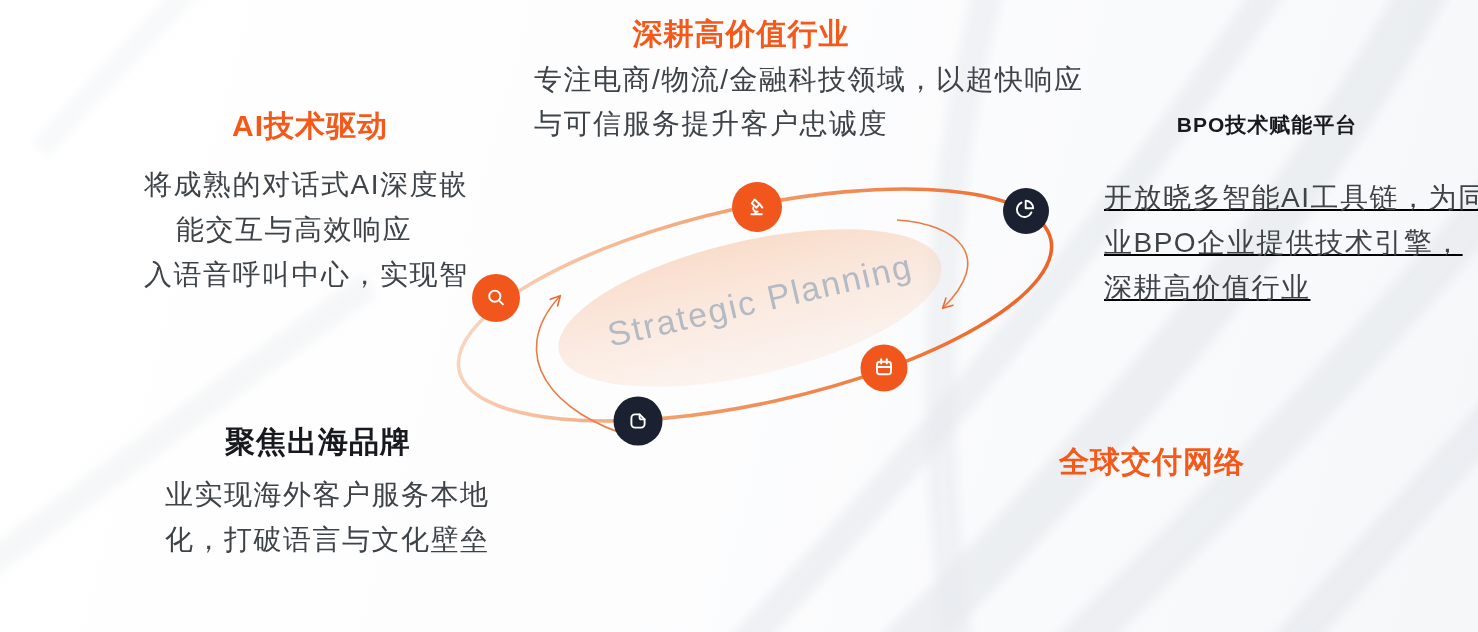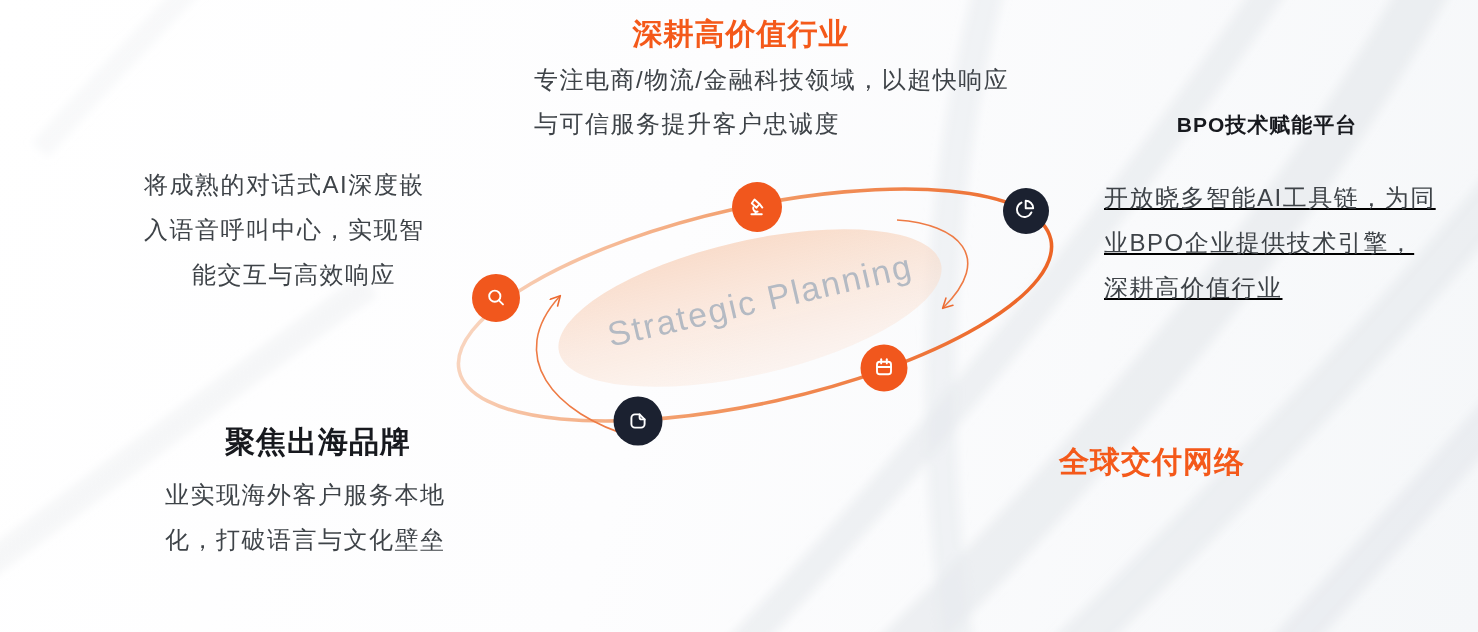--- a/index.html
+++ b/index.html
@@ -18,21 +18,21 @@
   .heading{
     margin:8px;
     font-size:30px;font-weight:700;line-height:1.2;
     letter-spacing:1px;white-space:nowrap;
   }
   .heading.center{text-align:center;}
   .orange{color:#F4591A;}
   .dark{color:#17191E;}
   .line{
     margin:0;
-    font-size:24px;line-height:45px;
+    font-size:28px;line-height:45px;
     letter-spacing:1.5px;color:#3E4348;
     white-space:nowrap;font-weight:400;
   }
   
   .block-top-h{left:513px;top:8px;width:440px;}
   .block-top-p{left:534px;top:58px;}
   .block-top-p .line{line-height:44px;}
   
   .block-left-h{left:152px;top:100px;width:300px;}
   .block-left-p{left:104px;top:162px;width:300px;margin-left:40px;}
@@ -149,24 +149,25 @@
       </g>
     </g>
   </svg>
 
   <h2 class="block heading center orange block-top-h">深耕高价值行业</h2>
   <div class="block block-top-p">
     <p class="line">专注电商/物流/金融科技领域，以超快响应</p>
     <p class="line">与可信服务提升客户忠诚度</p>
   </div>
 
+  <h2 class="block heading center orange block-left-h">AI技术驱动</h2>
   <div class="block block-left-p">
     <p class="line">将成熟的对话式AI深度嵌</p>
+    <p class="line line-center">能交互与高效响应</p>
     <p class="line">入语音呼叫中心，实现智</p>
-    <p class="line line-center">能交互与高效响应</p>
   </div>
 
   <h2 class="block heading center dark block-right-h">BPO技术赋能平台</h2>
   <div class="block block-right-p">
     <p class="line">开放晓多智能AI工具链，为同</p>
     <p class="line">业BPO企业提供技术引擎，</p>
     <p class="line">深耕高价值行业</p>
   </div>
 
   <h2 class="block heading center dark block-bl-h">聚焦出海品牌</h2>

